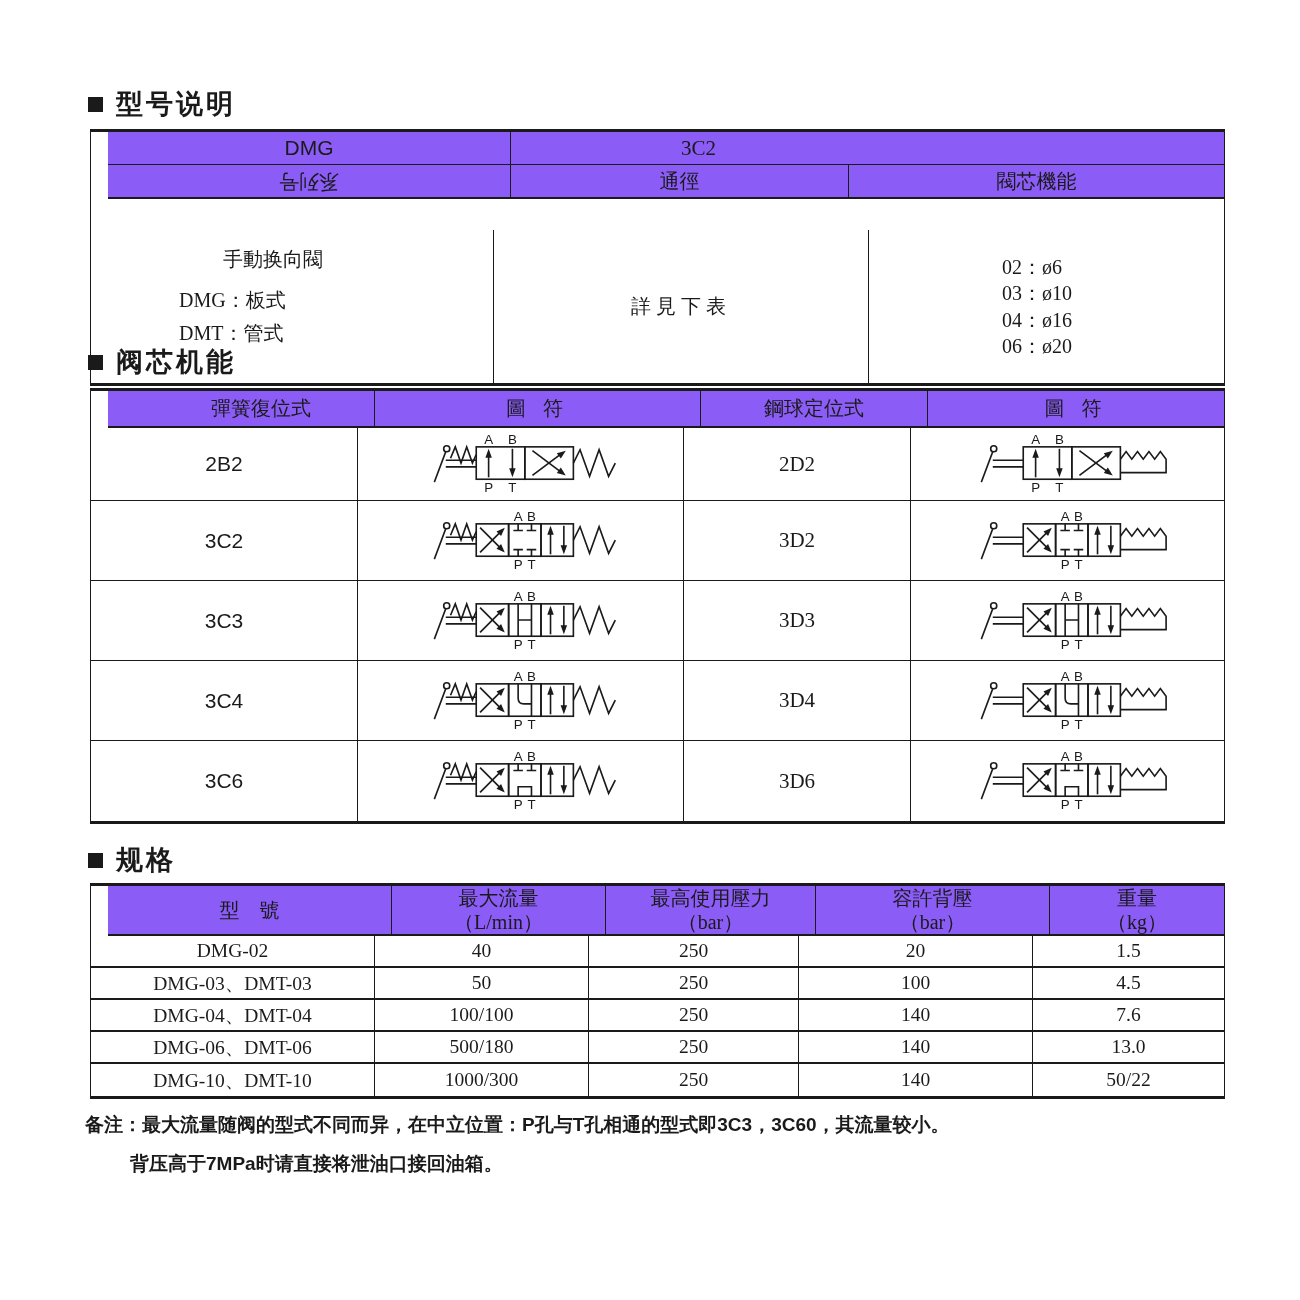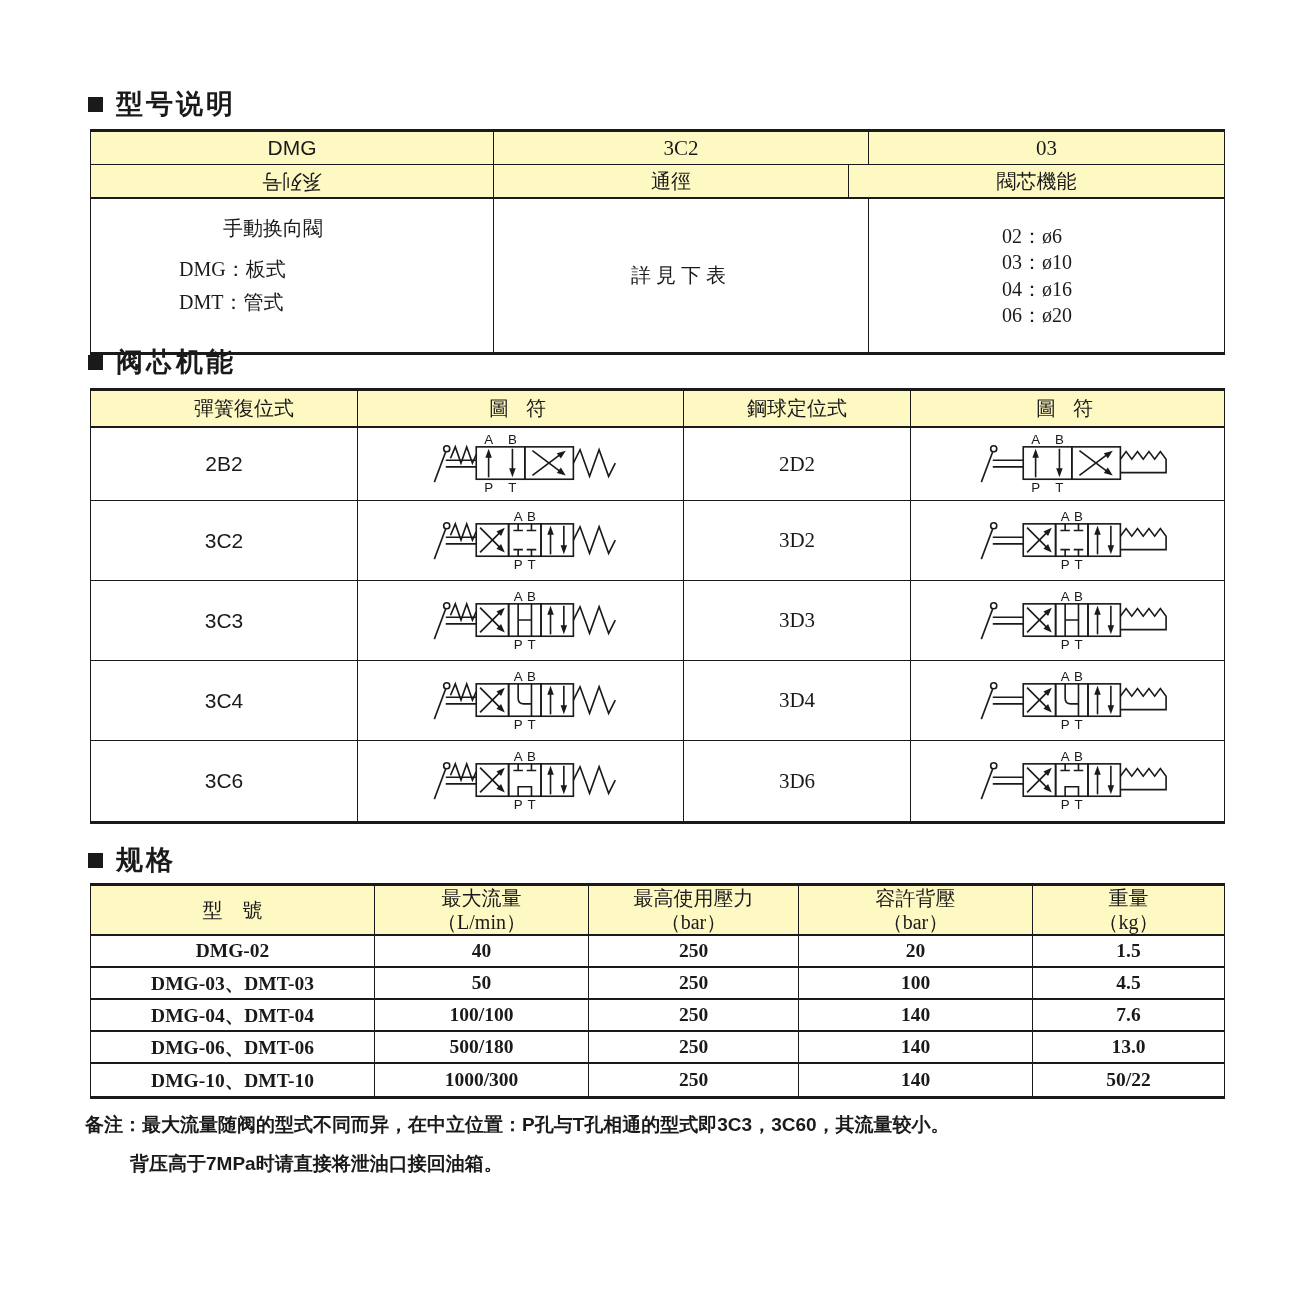--- a/index.html
+++ b/index.html
@@ -17,21 +17,21 @@
   .sec-label { font-family:"Liberation Sans","DejaVu Sans",sans-serif; font-weight:bold; font-size:27px; letter-spacing:3px; }
 
   
   .tbl { position:absolute; box-sizing:border-box; background:#fff;
          border:1.4px solid #1a1a1a; border-top-width:3.4px; border-bottom-width:3.4px; }
   .trow { display:flex; box-sizing:border-box; border-bottom:1.4px solid #1a1a1a; }
   .trow.last { border-bottom:none; }
   .trow > div { box-sizing:border-box; border-right:1.4px solid #1a1a1a;
                 display:flex; align-items:center; justify-content:center; position:relative; }
   .trow > div:last-child { border-right:none; }
-  .ghead { background:#fef9c3; }
+  .ghead { background:#8b5cf6;margin-left:17px; }
   .bb2 { border-bottom-width:2.4px; }
 
   .serif21 { font-size:21px; }
   .serif20 { font-size:20px; }
   .sans21  { font-family:"Liberation Sans","DejaVu Sans",sans-serif; font-size:21px; }
   .rot180  { display:inline-block; transform:rotate(180deg); }
 
   
   .series-cell { flex-direction:column; align-items:flex-start !important; justify-content:flex-start !important;
                  padding:16px 0 0 88px; font-size:20px; }
@@ -39,21 +39,21 @@
   .series-cell .l2 { margin-bottom:6px; }
   .func-cell { font-size:20px; letter-spacing:5px; }
   .bore-cell { flex-direction:column; align-items:flex-start !important; padding-left:133px; font-size:20px; line-height:26.5px; }
 
   
   .valve { stroke:#1a1a1a; stroke-width:1.7; fill:none; stroke-linecap:butt; }
 
   
   .sphead { flex-direction:column; line-height:24px; font-size:20px; }
   .sphead span:empty { display:none; }
-  .spec-val { font-size:19.5px;font-weight:bold; }
+  .spec-val { font-size:19.5px; }
 
   .note { position:absolute; font-family:"Liberation Sans","DejaVu Sans",sans-serif;
           font-weight:bold; font-size:19px; color:#1a1a1a; white-space:nowrap; }
 </style>
 </head>
 <body>
 
 <svg width="0" height="0" style="position:absolute" aria-hidden="true">
   <defs>
 
@@ -193,36 +193,33 @@
 </div>
 
 <div class="tbl" style="left:90px; top:129px; width:1135px;">
   <div class="trow ghead" style="height:33px;">
     <div style="width:403px;">
         <span class="sans21">DMG</span>
       </div>
     <div style="width:375px;">
         <span class="serif21">3C2</span>
       </div>
-    <div style="flex:1;">
-        <span class="serif21">03</span>
-      </div>
   </div>
   <div class="trow ghead bb2" style="height:34px;">
     <div style="width:403px;">
         <span class="serif20 rot180">系列号</span>
       </div>
     <div style="flex:1;">
         <span class="serif20">通徑</span>
       </div>
     <div style="width:375px;">
         <span class="serif20">閥芯機能</span>
       </div>
   </div>
-  <div class="trow last" style="height:153px;">
+  <div class="trow last" style="height:153px;margin-top:31px;">
     <div class="series-cell" style="width:403px;">
       <span class="l1">手動换向閥</span>
       <span class="l2">DMG：板式</span>
       <span class="l3">DMT：管式</span>
     </div>
     <div style="width:375px;">
         <span class="func-cell">詳見下表</span>
       </div>
     <div class="bore-cell" style="flex:1;">
       <span>02：ø6</span>

